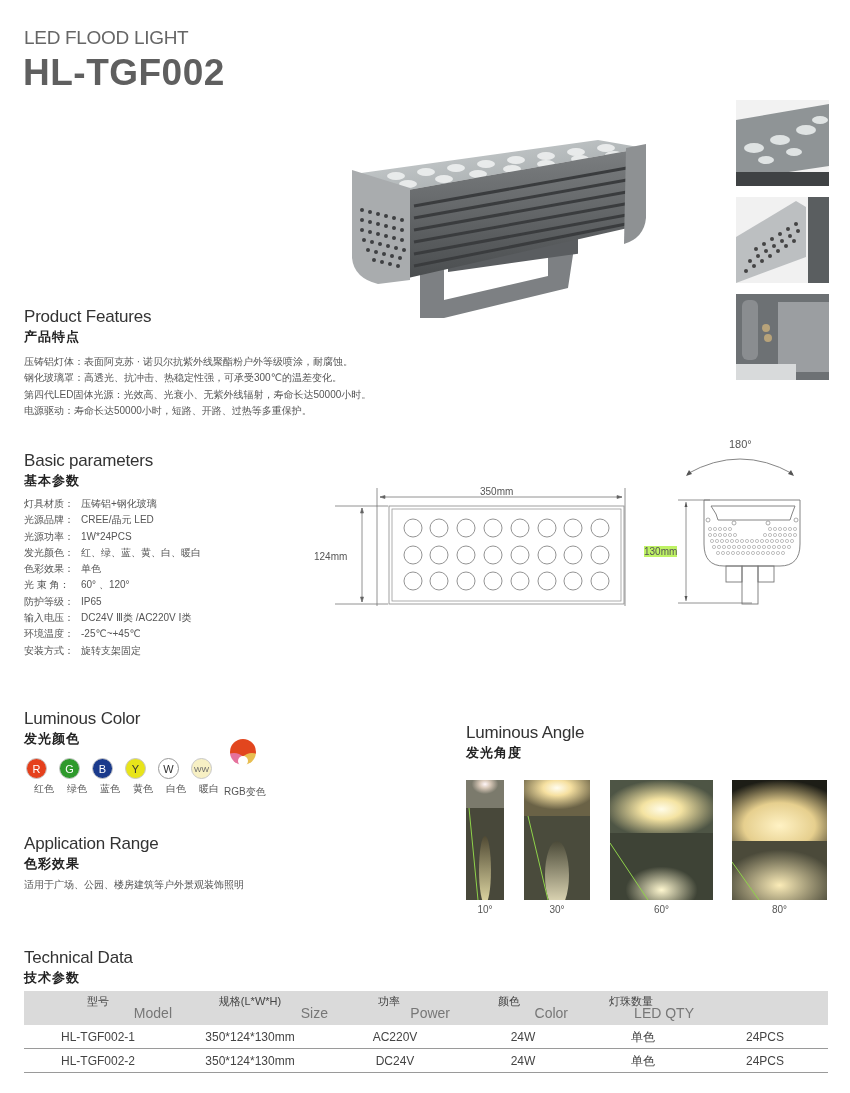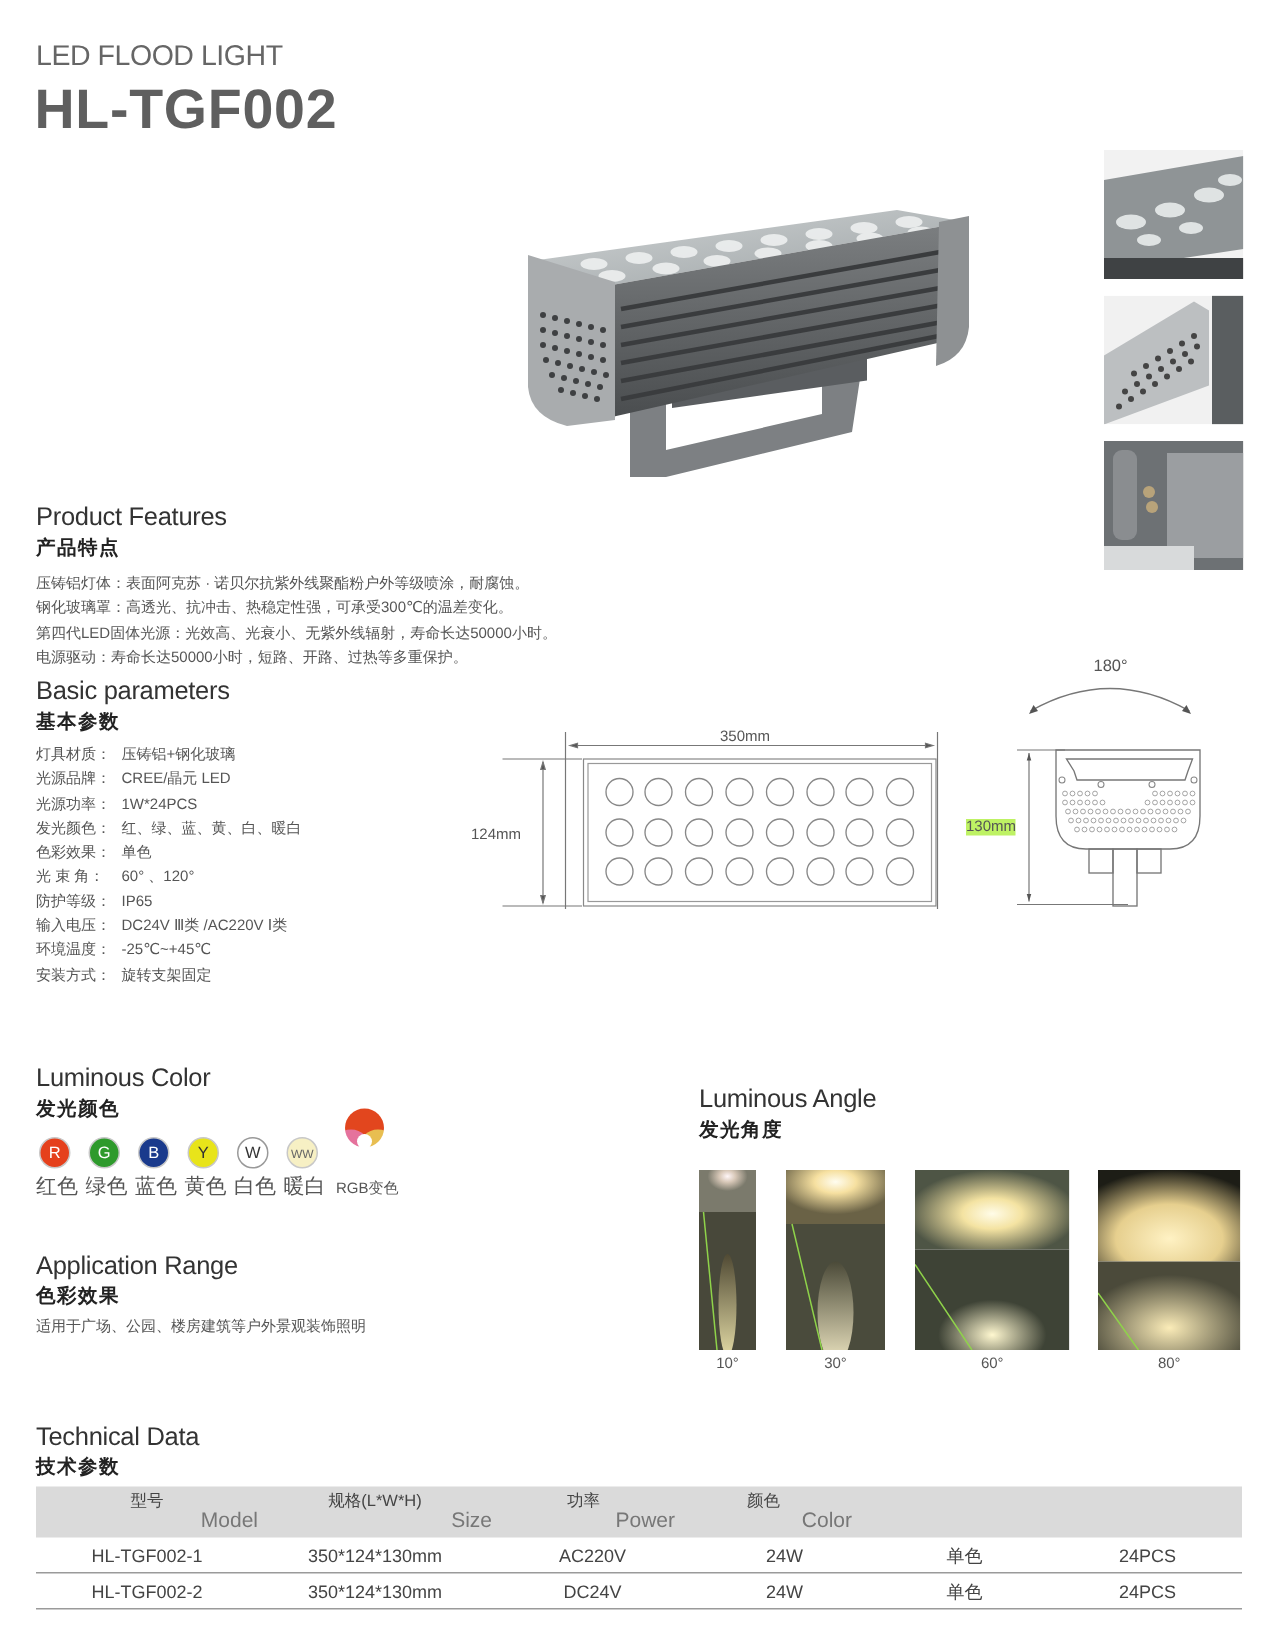--- a/index.html
+++ b/index.html
@@ -20,21 +20,21 @@
 
   
   .param-row { font-size: 10px; color: #555; line-height: 16.3px; white-space: nowrap; }
   .param-row .k { display: inline-block; width: 57px; }
 
   
   .dim-label { font-size: 10px; color: #555; }
 
   
   .dot { width: 21px; height: 21px; border-radius: 50%; text-align: center; line-height: 21px; font-size: 11px; color: #fff; border: 1.5px solid #c8c8c8; }
-  .dot-label { font-size: 14px; color: #555; text-align: left; width: 30px; }
+  .dot-label { font-size: 10px; color: #555; text-align: right; width: 30px; }
 
   
   .angle-img { top: 780px; height: 120px; overflow: hidden; }
   .angle-lbl { top: 904px; font-size: 10px; color: #555; text-align: center; }
 
   
   .tbl { left: 24px; top: 991px; width: 804px; }
   .tbl-head { background: #dadada; height: 34px; display: flex; }
   .tbl-row { height: 24px; display: flex; border-bottom: 1.5px solid #9a9a9a; }
   .cell { text-align: center; }
@@ -183,21 +183,21 @@
   <svg width="93" height="86" viewBox="0 0 93 86">
     <rect width="93" height="86" fill="#6d7174"></rect>
     <rect x="42" y="8" width="51" height="70" fill="#9b9ea1"></rect>
     <rect x="6" y="6" width="16" height="60" rx="6" fill="#8a8d90"></rect>
     <circle cx="30" cy="34" r="4" fill="#b8a37a"></circle>
       <circle cx="32" cy="44" r="4" fill="#b8a37a"></circle>
     <rect x="0" y="70" width="60" height="16" fill="#d8dadb"></rect>
   </svg>
 </div>
 
-<div class="abs" style="left:24px; top:307px;margin-top:28px;">
+<div class="abs" style="left:24px; top:307px;">
   <div class="sec-en">Product Features</div>
   <div class="sec-cn">产品特点</div>
   <div style="margin-top:8px;">
     <div class="body-line">压铸铝灯体：表面阿克苏 · 诺贝尔抗紫外线聚酯粉户外等级喷涂，耐腐蚀。</div>
     <div class="body-line">钢化玻璃罩：高透光、抗冲击、热稳定性强，可承受300℃的温差变化。</div>
     <div class="body-line">第四代LED固体光源：光效高、光衰小、无紫外线辐射，寿命长达50000小时。</div>
     <div class="body-line">电源驱动：寿命长达50000小时，短路、开路、过热等多重保护。</div>
   </div>
 </div>
 
@@ -514,20 +514,24 @@
         <div class="th-en">Size</div>
       </div>
     <div class="cell c4">
         <div class="th-cn">功率</div>
         <div class="th-en">Power</div>
       </div>
     <div class="cell c5">
         <div class="th-cn">颜色</div>
         <div class="th-en">Color</div>
       </div>
+    <div class="cell c6">
+        <div class="th-cn">灯珠数量</div>
+        <div class="th-en">LED QTY</div>
+      </div>
   </div>
   <div class="tbl-row">
     <div class="cell td c1">HL-TGF002-1</div>
     <div class="cell td c2">350*124*130mm</div>
     <div class="cell td c3">AC220V</div>
     <div class="cell td c4">24W</div>
     <div class="cell td c5">单色</div>
     <div class="cell td c6">24PCS</div>
   </div>
   <div class="tbl-row">

